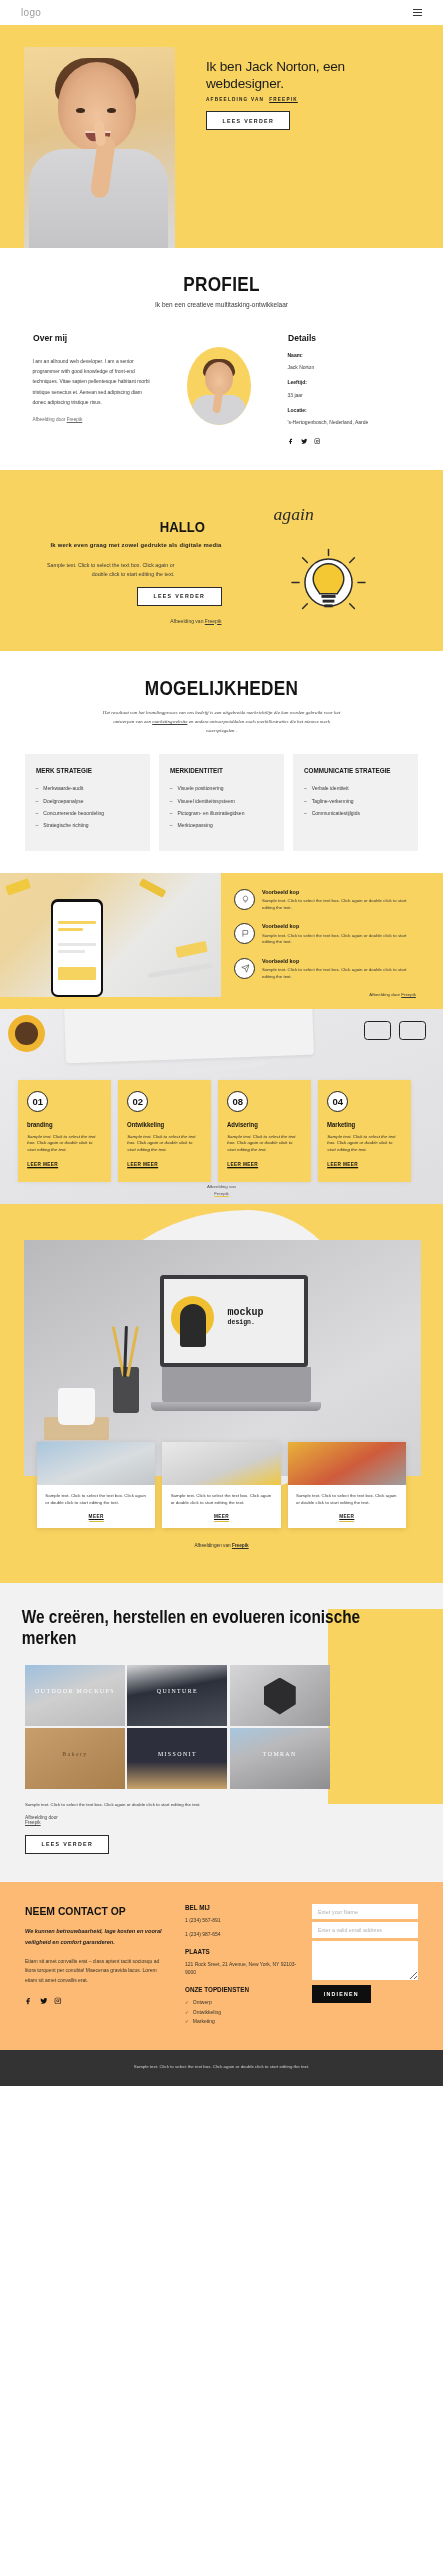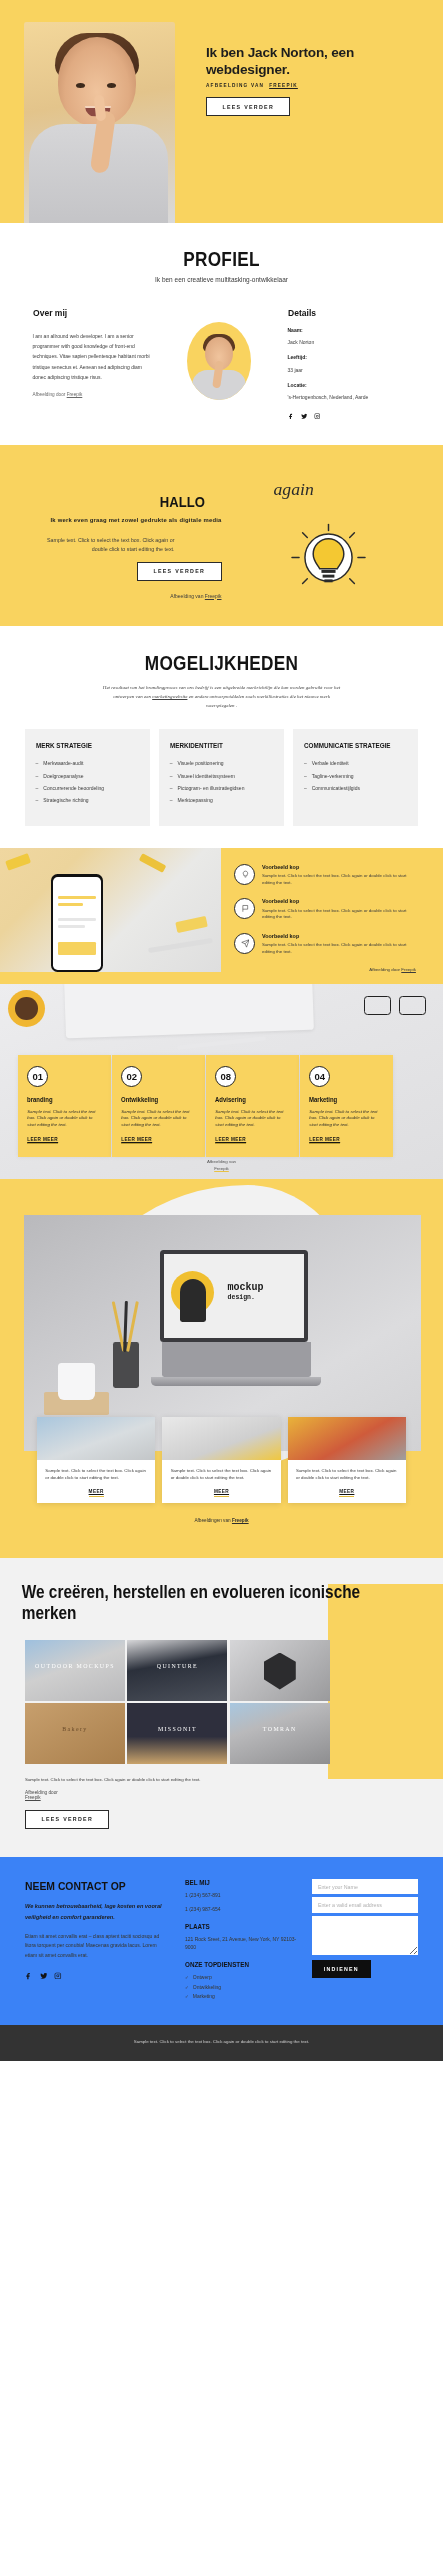--- a/index.html
+++ b/index.html
@@ -83,24 +83,24 @@
     display: inline-block;
     min-width: 160px;
   }
   .hello-band h1 {
     font-family: "Liberation Sans Narrow","Liberation Sans", sans-serif;
     font-size: 23px; line-height: 1; font-weight: 700;
     letter-spacing: -0.3px; color: #1c1c1c;
     transform: scaleX(0.88); transform-origin: left center;
   }
   .hero-sub {
-    margin-top: 25px;
+    margin-top: 14px;
     font-size: 13.6px;
     line-height: 1.22;
-    font-weight: 700;
+    font-weight: 400;
     color: #1d1d1d;
     letter-spacing: -0.2px;
   }
   .hero-credit {
     margin-top: 5.3px;
     font-size: 4.7px; letter-spacing: 1.2px; font-weight: 700; color: #1f1f1f;
   }
   .hero-credit a { color: #1f1f1f; text-decoration: underline; }
   .btn-outline {
     margin-top: 8.9px;
@@ -266,21 +266,21 @@
     background:#f2f2f3; border-radius:3.5px; transform: rotate(-2deg);
     box-shadow: 0 1.2px 3.5px rgba(0,0,0,.08);
   }
   .desk .glass { position:absolute; right:8.3px; top:11.8px; width:71px; height:27px; }
   .desk .glass i { position:absolute; width:27px; height:19px; border:1.8px solid #222; border-radius:3.5px; }
   .desk .glass i:nth-child(1){left:0} .desk .glass i:nth-child(2){left:35px}
   .desk .pen2 { position:absolute; left:177px; top:57px; width:89px; height:4.1px; background:#e8e8ea; border-radius:2.4px; transform:rotate(-6deg);}
 
   .num-cards {
     position: absolute; left: 17.7px; top: 71px;
-    display: flex; gap: 1px;
+    display: flex; gap: 7px;
   }
   .num-card {
     width: 93px; background: #f9d35f; padding: 10.6px 9.5px 13px;
     box-shadow: 0 1.2px 4.7px rgba(0,0,0,.07);
   }
   .num-badge {
     width: 21px; height: 21px; border-radius: 50%; background: #fff;
     border: 0.9px solid #222; display: flex; align-items: center; justify-content: center;
     font-family: "Liberation Sans Narrow","Liberation Sans", sans-serif;
     font-size: 9.5px; font-weight: 700; color: #141414;
@@ -382,21 +382,21 @@
     position:absolute; left:34px; top:13px; width:32px; height:37px;
     background:#2c2c2e; clip-path: polygon(50% 0%, 100% 25%, 100% 72%, 50% 100%, 0% 72%, 0% 25%);
   }
   .brands-foot { padding: 0 25px; margin-top: 11.8px; position: relative;}
   .brands-foot p { font-size: 4.4px; line-height: 1.75; color: #3b3b3b; max-width: 195px;}
   .brands-foot .cred { margin-top: 7px; font-size: 4.7px; color: #4a4a4a; }
   .brands-foot .cred a { color: #4a4a4a; text-decoration: underline; display:block;}
   .brands-foot .btn-outline { margin-top: 9.5px; }
 
   
-  .contact { background: #3b82f6; padding: 22.5px 25px 23.6px; display: flex; gap: 15px;}
+  .contact { background: #fdba74; padding: 22.5px 25px 23.6px; display: flex; gap: 15px;}
   .ct-left { width: 145px; }
   .ct-left h2 {
     font-family: "Liberation Sans Narrow","Liberation Sans", sans-serif;
     font-size: 11.8px; font-weight: 700; color: #121212; transform: scaleX(0.88);
     transform-origin: left;
   }
   .ct-lead { margin-top: 8.3px; font-size: 5.6px; font-weight: 700; font-style: italic; line-height: 1.9; color: #1d1d1d; }
   .ct-body { margin-top: 8.9px; font-size: 5px; line-height: 1.9; color: #38352b; }
   .ct-soc { margin-top: 10.6px; display: flex; gap: 7px; }
   .ct-soc svg { width: 7.7px; height: 7.7px; fill: #141414; }
@@ -429,20 +429,28 @@
   .footer {
     background: #333333; padding: 13px 0 15.4px; text-align: center;
   }
   .footer p { font-size: 4.4px; color: #cfcfcf; line-height: 1.8; }
 </style>
 </head>
 <body>
 
 <div class="page">
 
+  <div class="header">
+    <div class="logo">logo</div>
+    <div class="burger">
+      <span></span>
+        <span></span>
+        <span></span>
+    </div>
+  </div>
 
   <div class="hero">
     <div class="hero-photo">
       <div class="hair"></div>
         <div class="head"></div>
       <div class="eyeL"></div>
         <div class="eyeR"></div>
         <div class="smile"></div>
       <div class="body"></div>
         <div class="arm"></div>

